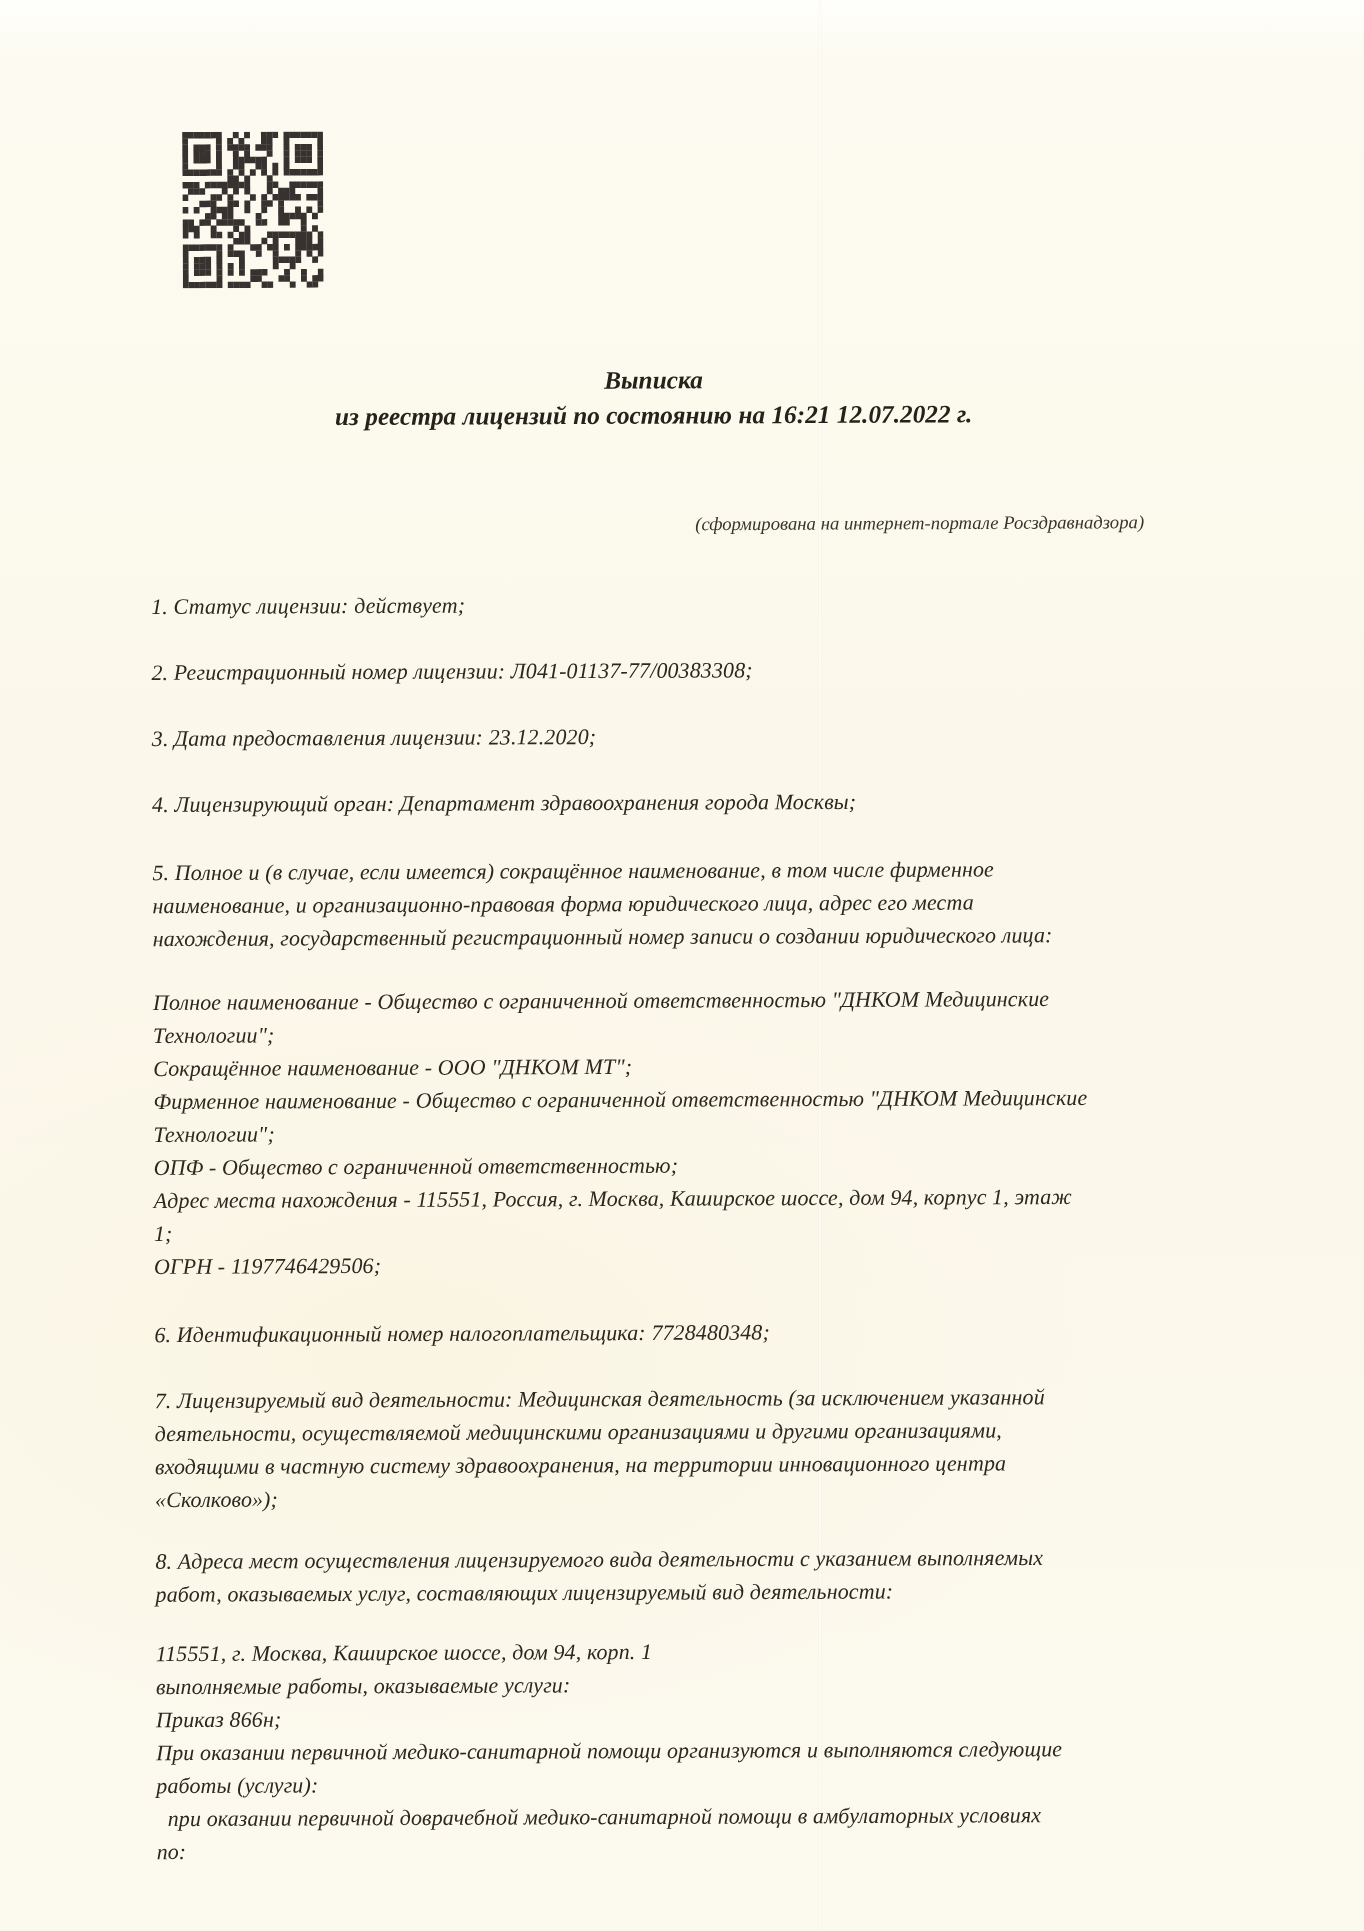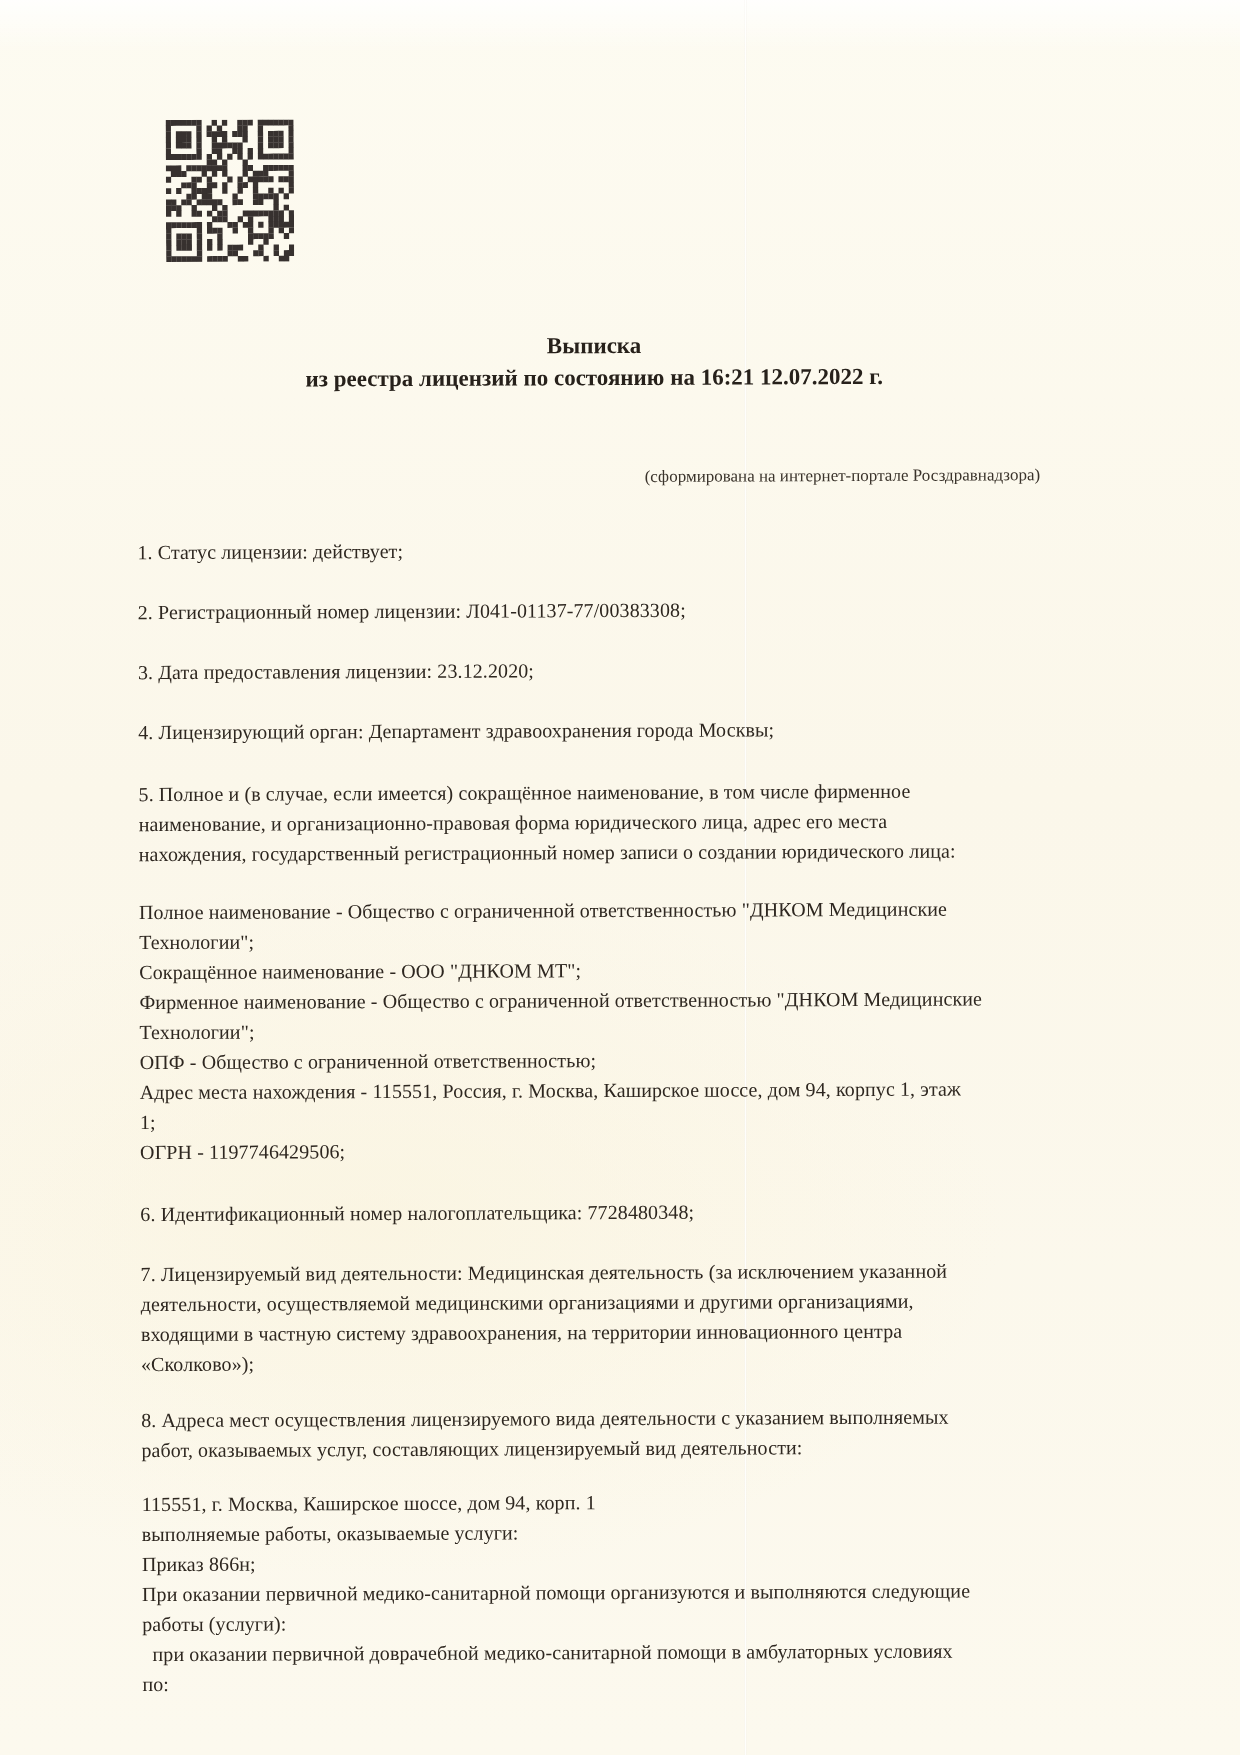--- a/index.html
+++ b/index.html
@@ -9,20 +9,21 @@
     overflow:hidden;
     font-family:"Liberation Serif","DejaVu Serif",serif;
     position:relative;
   }
   .page{
     position:absolute;inset:0;
     background:
       linear-gradient(180deg, rgba(255,255,255,0.85) 0%, rgba(255,255,255,0.0) 3%),
       radial-gradient(ellipse 900px 500px at 30% 70%, rgba(250,243,220,0.6), rgba(0,0,0,0) 70%),
       linear-gradient(180deg,#fdfbf1 0%,#fbf7ea 45%,#fcf9ee 100%);
+    font-style: italic;
   }
   .crease{
     position:absolute;left:744px;top:0;width:3px;height:100%;
     background:linear-gradient(90deg, rgba(160,140,90,0.05), rgba(255,255,255,0.85), rgba(160,140,90,0.06));
     pointer-events:none;
   }
   .scan{
     position:absolute;left:138px;top:0;width:975px;
     transform:rotate(-0.25deg);
     transform-origin:50% 40%;

